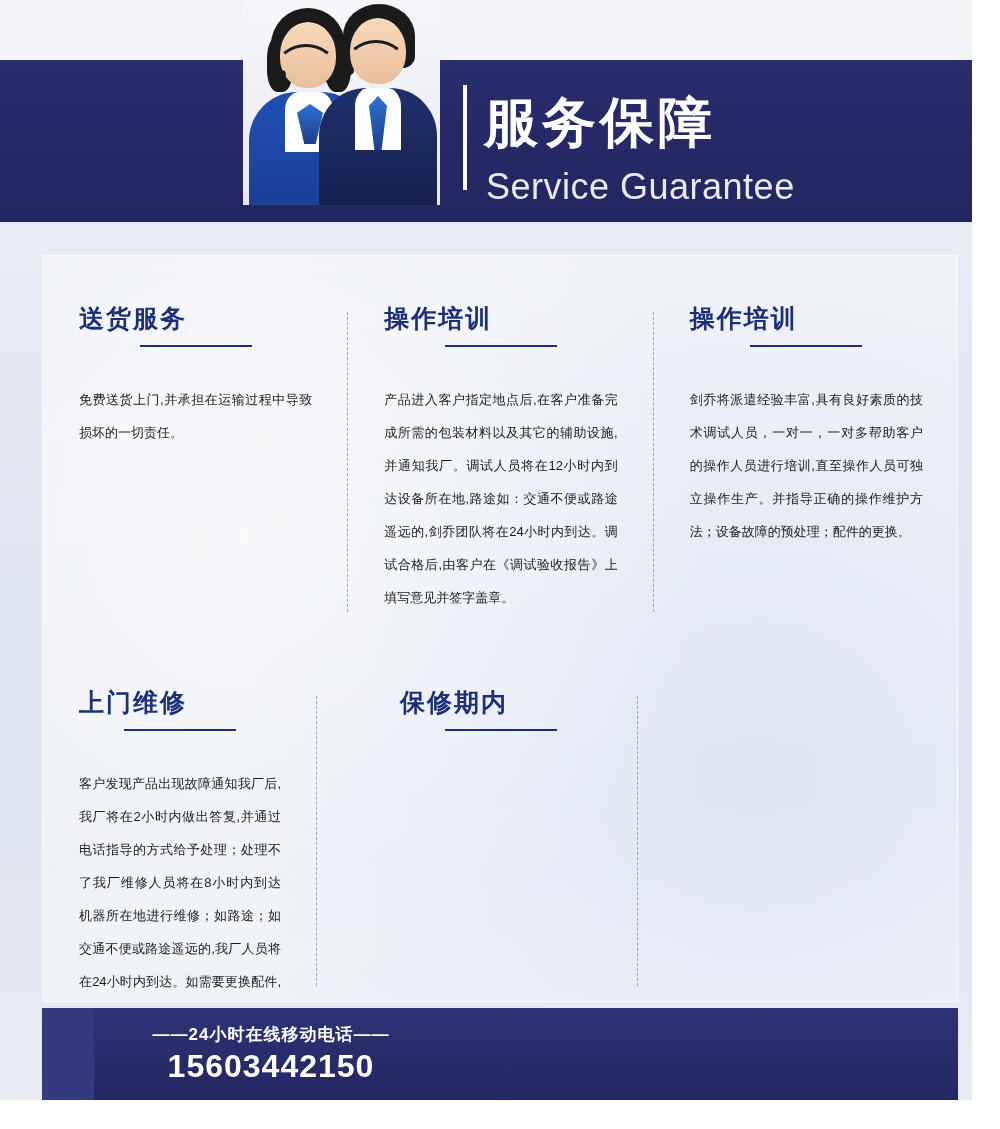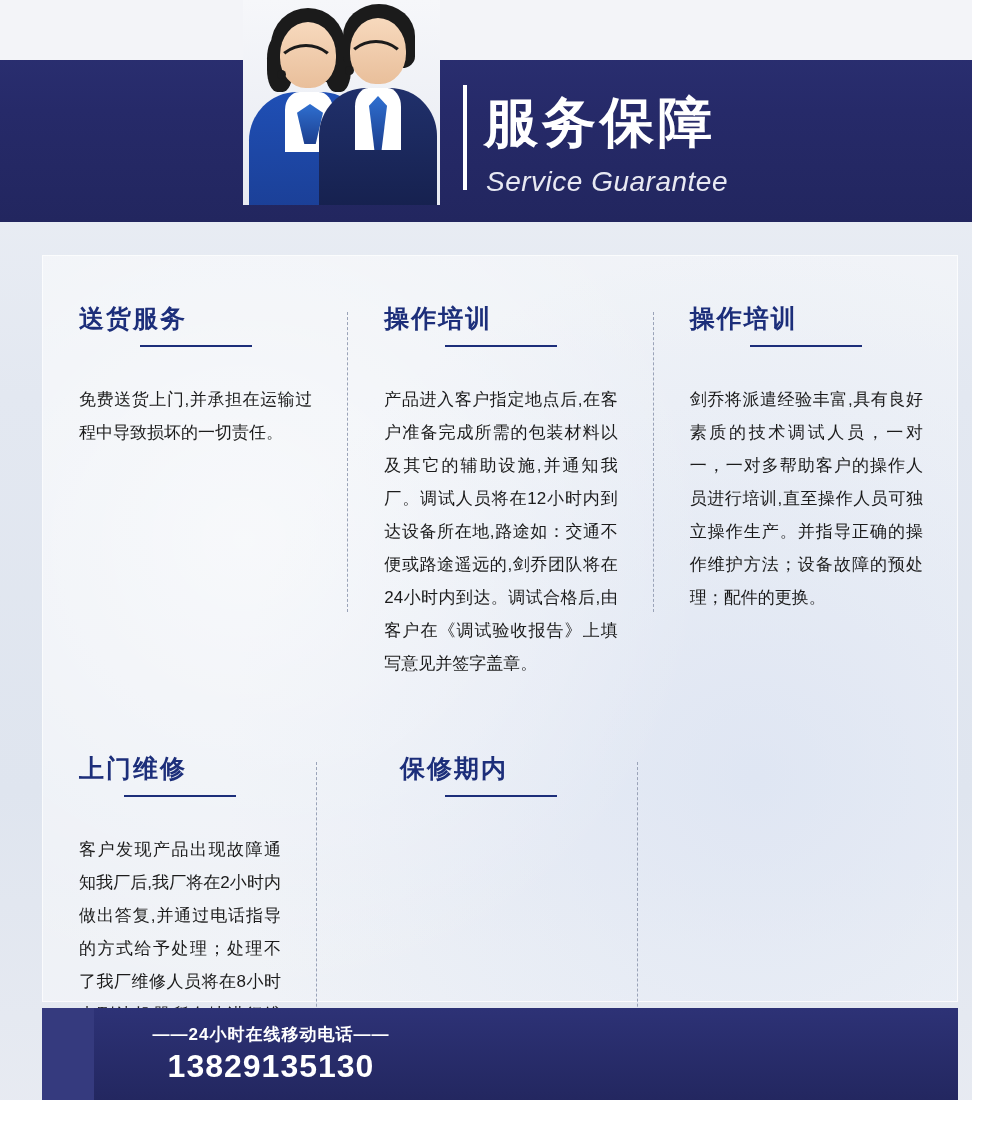--- a/index.html
+++ b/index.html
@@ -133,24 +133,23 @@
     left: 484px; top: 92px;
     font-size: 54px;
     font-weight: bold;
     color: #ffffff;
     letter-spacing: 4px;
     line-height: 60px;
   }
   .title-en {
     position: absolute;
     left: 486px; top: 166px;
-    font-size: 28px;
+    font-size: 36px;
     color: #e8e9f3;
     letter-spacing: 0.5px;
-    font-style: italic;
   }
 
   
   .card {
     position: absolute;
     left: 42px; top: 255px;
     width: 916px; height: 747px;
     background: rgba(255,255,255,0.42);
     border: 1px solid rgba(255,255,255,0.7);
   }
@@ -190,21 +189,21 @@
     letter-spacing: 2px;
     margin-bottom: 10px;
   }
   .underline {
     width: 112px;
     height: 2px;
     background: #1c2e7a;
     margin: 0 auto 36px auto;
   }
   .cell p {
-    font-size: 17px;
+    font-size: 13px;
     line-height: 33px;
     color: #1b1b1b;
     text-align: justify;
   }
   .row2 { margin-top: 26px; gap: 47px; }
 
   
   .footer {
     position: absolute;
     left: 42px; top: 1008px;
@@ -317,18 +316,18 @@
         <div class="underline"></div>
       </div>
 
     </div>
   </div>
 
   <div class="footer">
     <div class="footer-edge-l"></div>
     <div class="fcol right">
       <div class="fcap">——24小时在线移动电话——</div>
-      <div class="fnum">13829135130</div>
+      <div class="fnum">15603442150</div>
     </div>
   </div>
 
   <div class="bottom-bar"></div>
 </div>
 
 </body></html>

